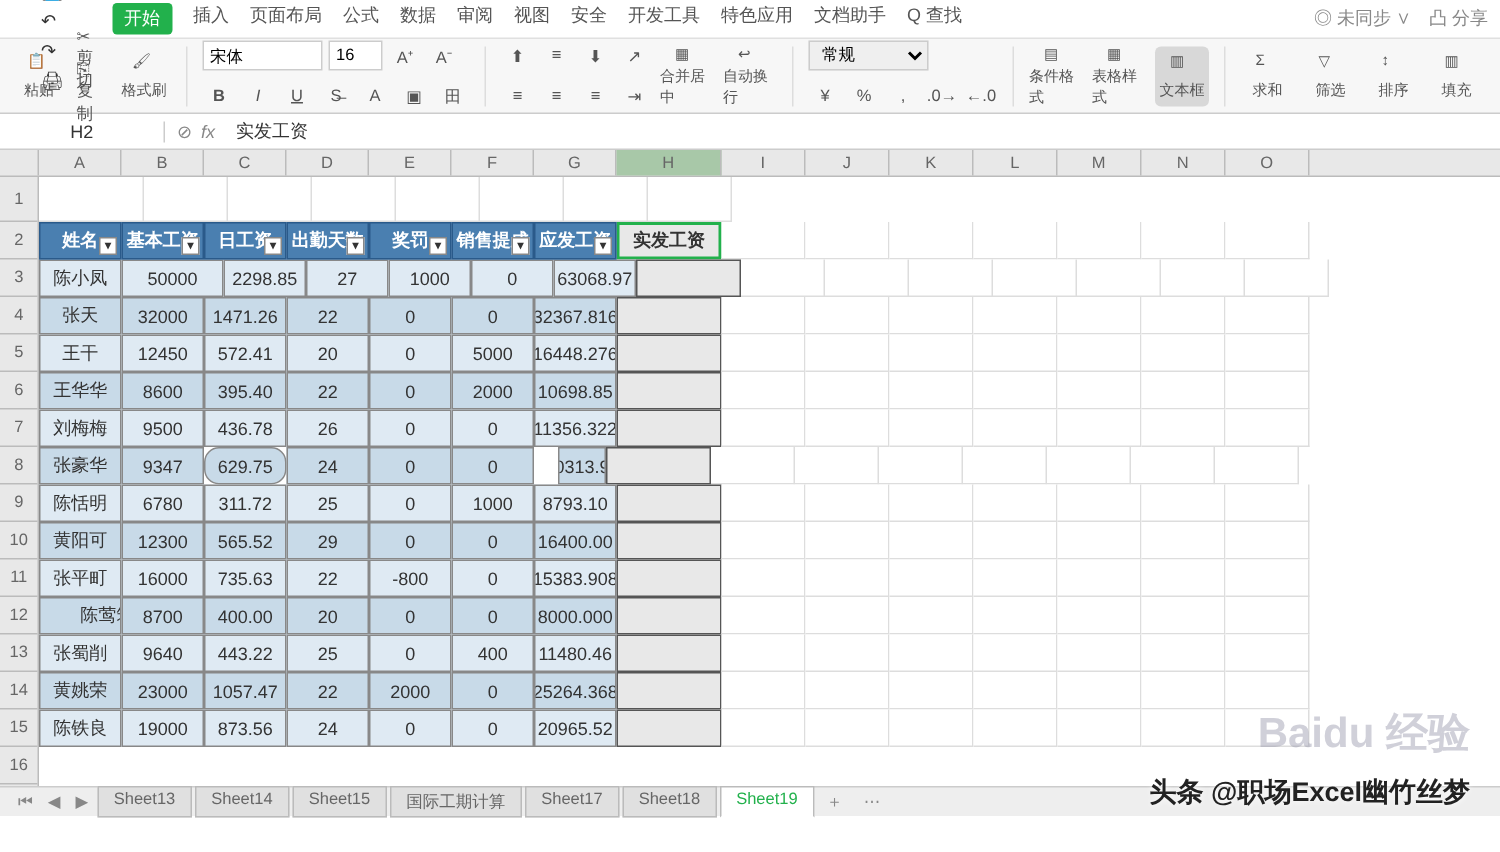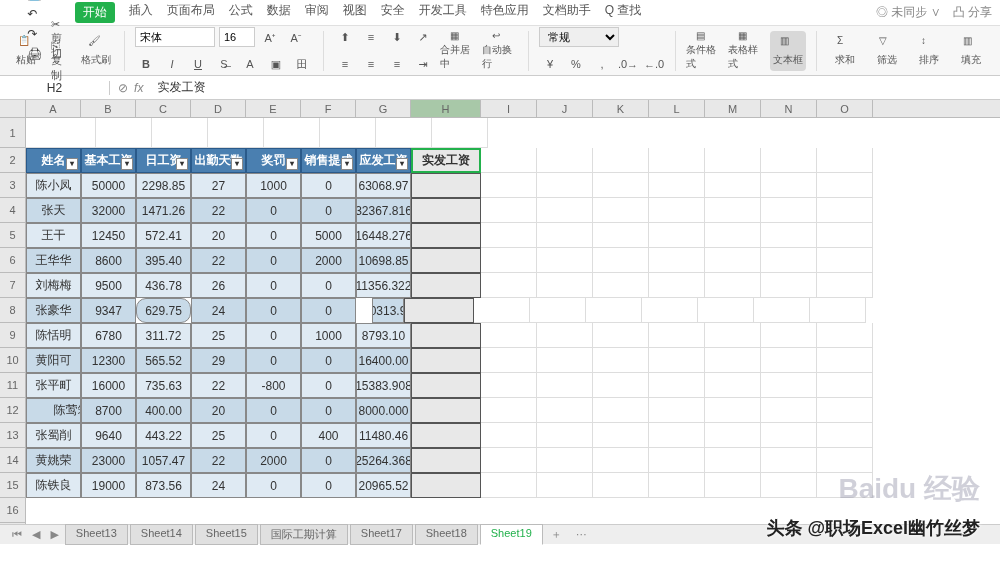--- a/index.html
+++ b/index.html
@@ -275,21 +275,21 @@
           <div class="cell blank" style="width: 56px;"></div>
           <div class="cell blank" style="width: 56px;"></div>
           <div class="cell blank" style="width: 56px;"></div>
           <div class="cell blank" style="width: 56px;"></div>
           <div class="cell blank" style="width: 56px;"></div>
           <div class="cell blank" style="width: 56px;"></div>
           <div class="cell blank" style="width: 56px;"></div>
         </div>
         <div class="row ">
           <div class="cell data-cell" style="width: 55px;">陈小凤</div>
-          <div class="cell data-cell" style="width: 55px;">50000</div>
+          <div class="cell data-cell" style="width: 68px;">50000</div>
           <div class="cell data-cell" style="width: 55px;">2298.85</div>
           <div class="cell data-cell" style="width: 55px;">27</div>
           <div class="cell data-cell" style="width: 55px;">1000</div>
           <div class="cell data-cell" style="width: 55px;">0</div>
           <div class="cell data-cell" style="width: 55px;">63068.97</div>
           <div class="cell h-col" style="width: 70px;"></div>
           <div class="cell blank" style="width: 56px;"></div>
           <div class="cell blank" style="width: 56px;"></div>
           <div class="cell blank" style="width: 56px;"></div>
           <div class="cell blank" style="width: 56px;"></div>

